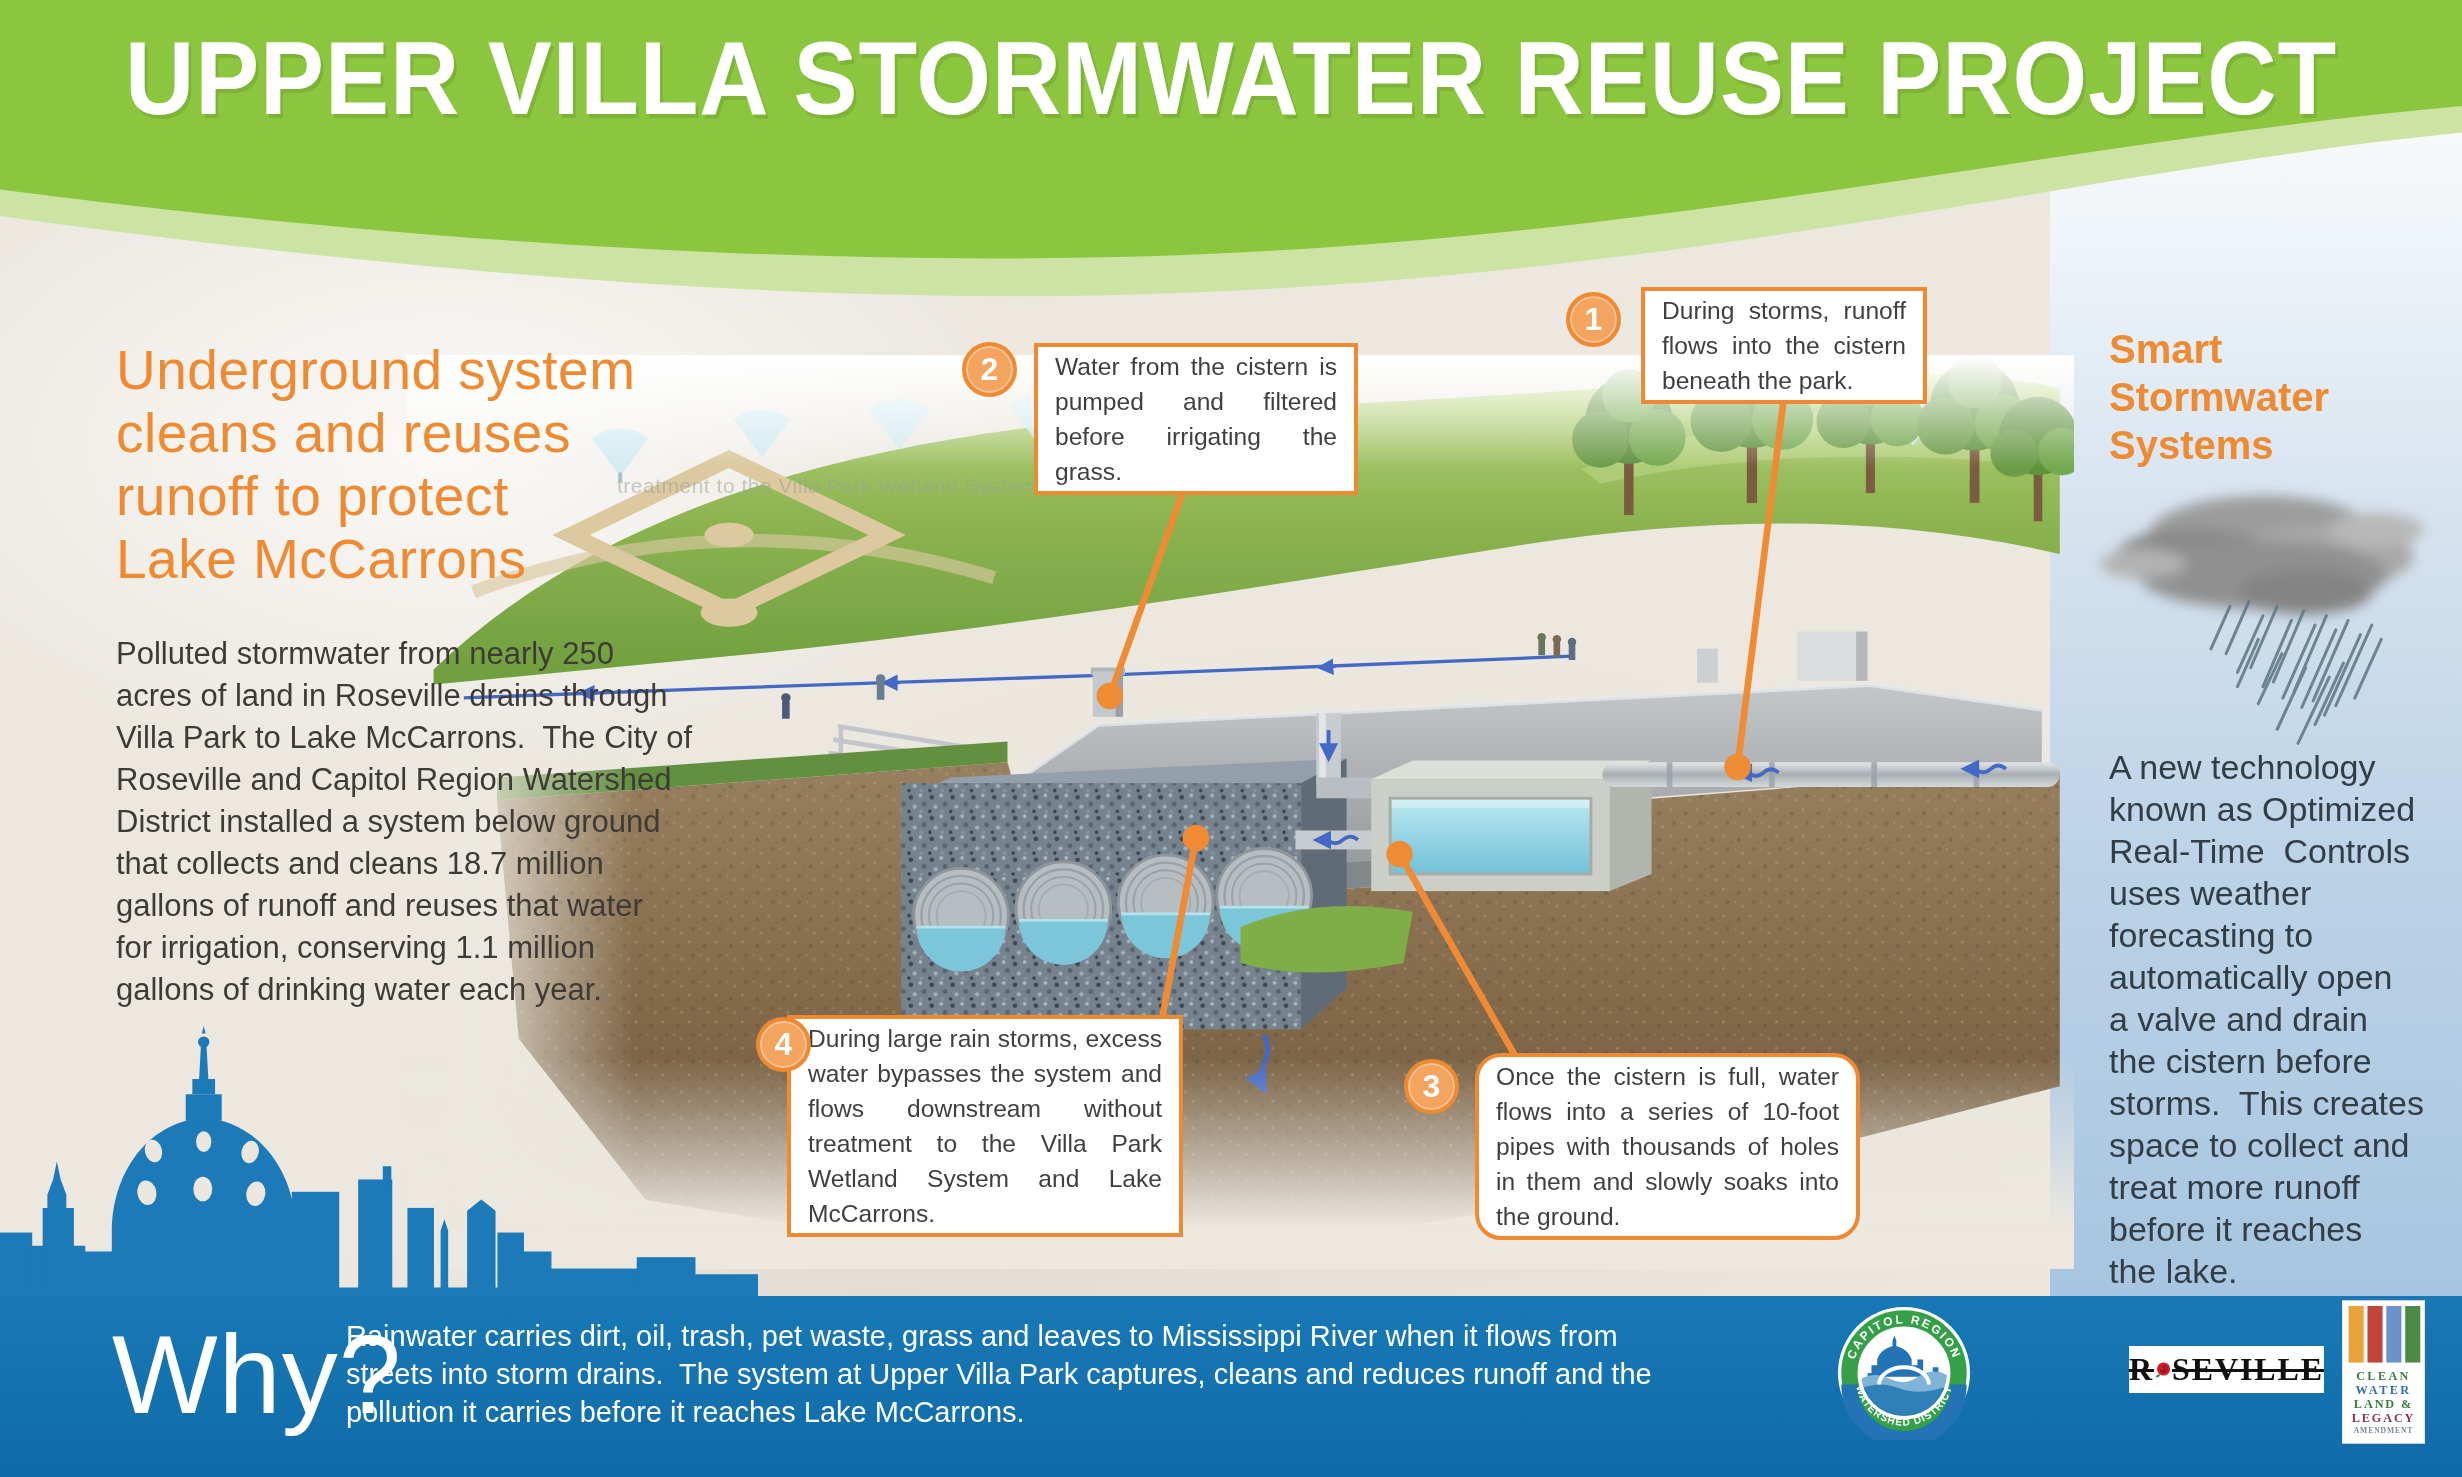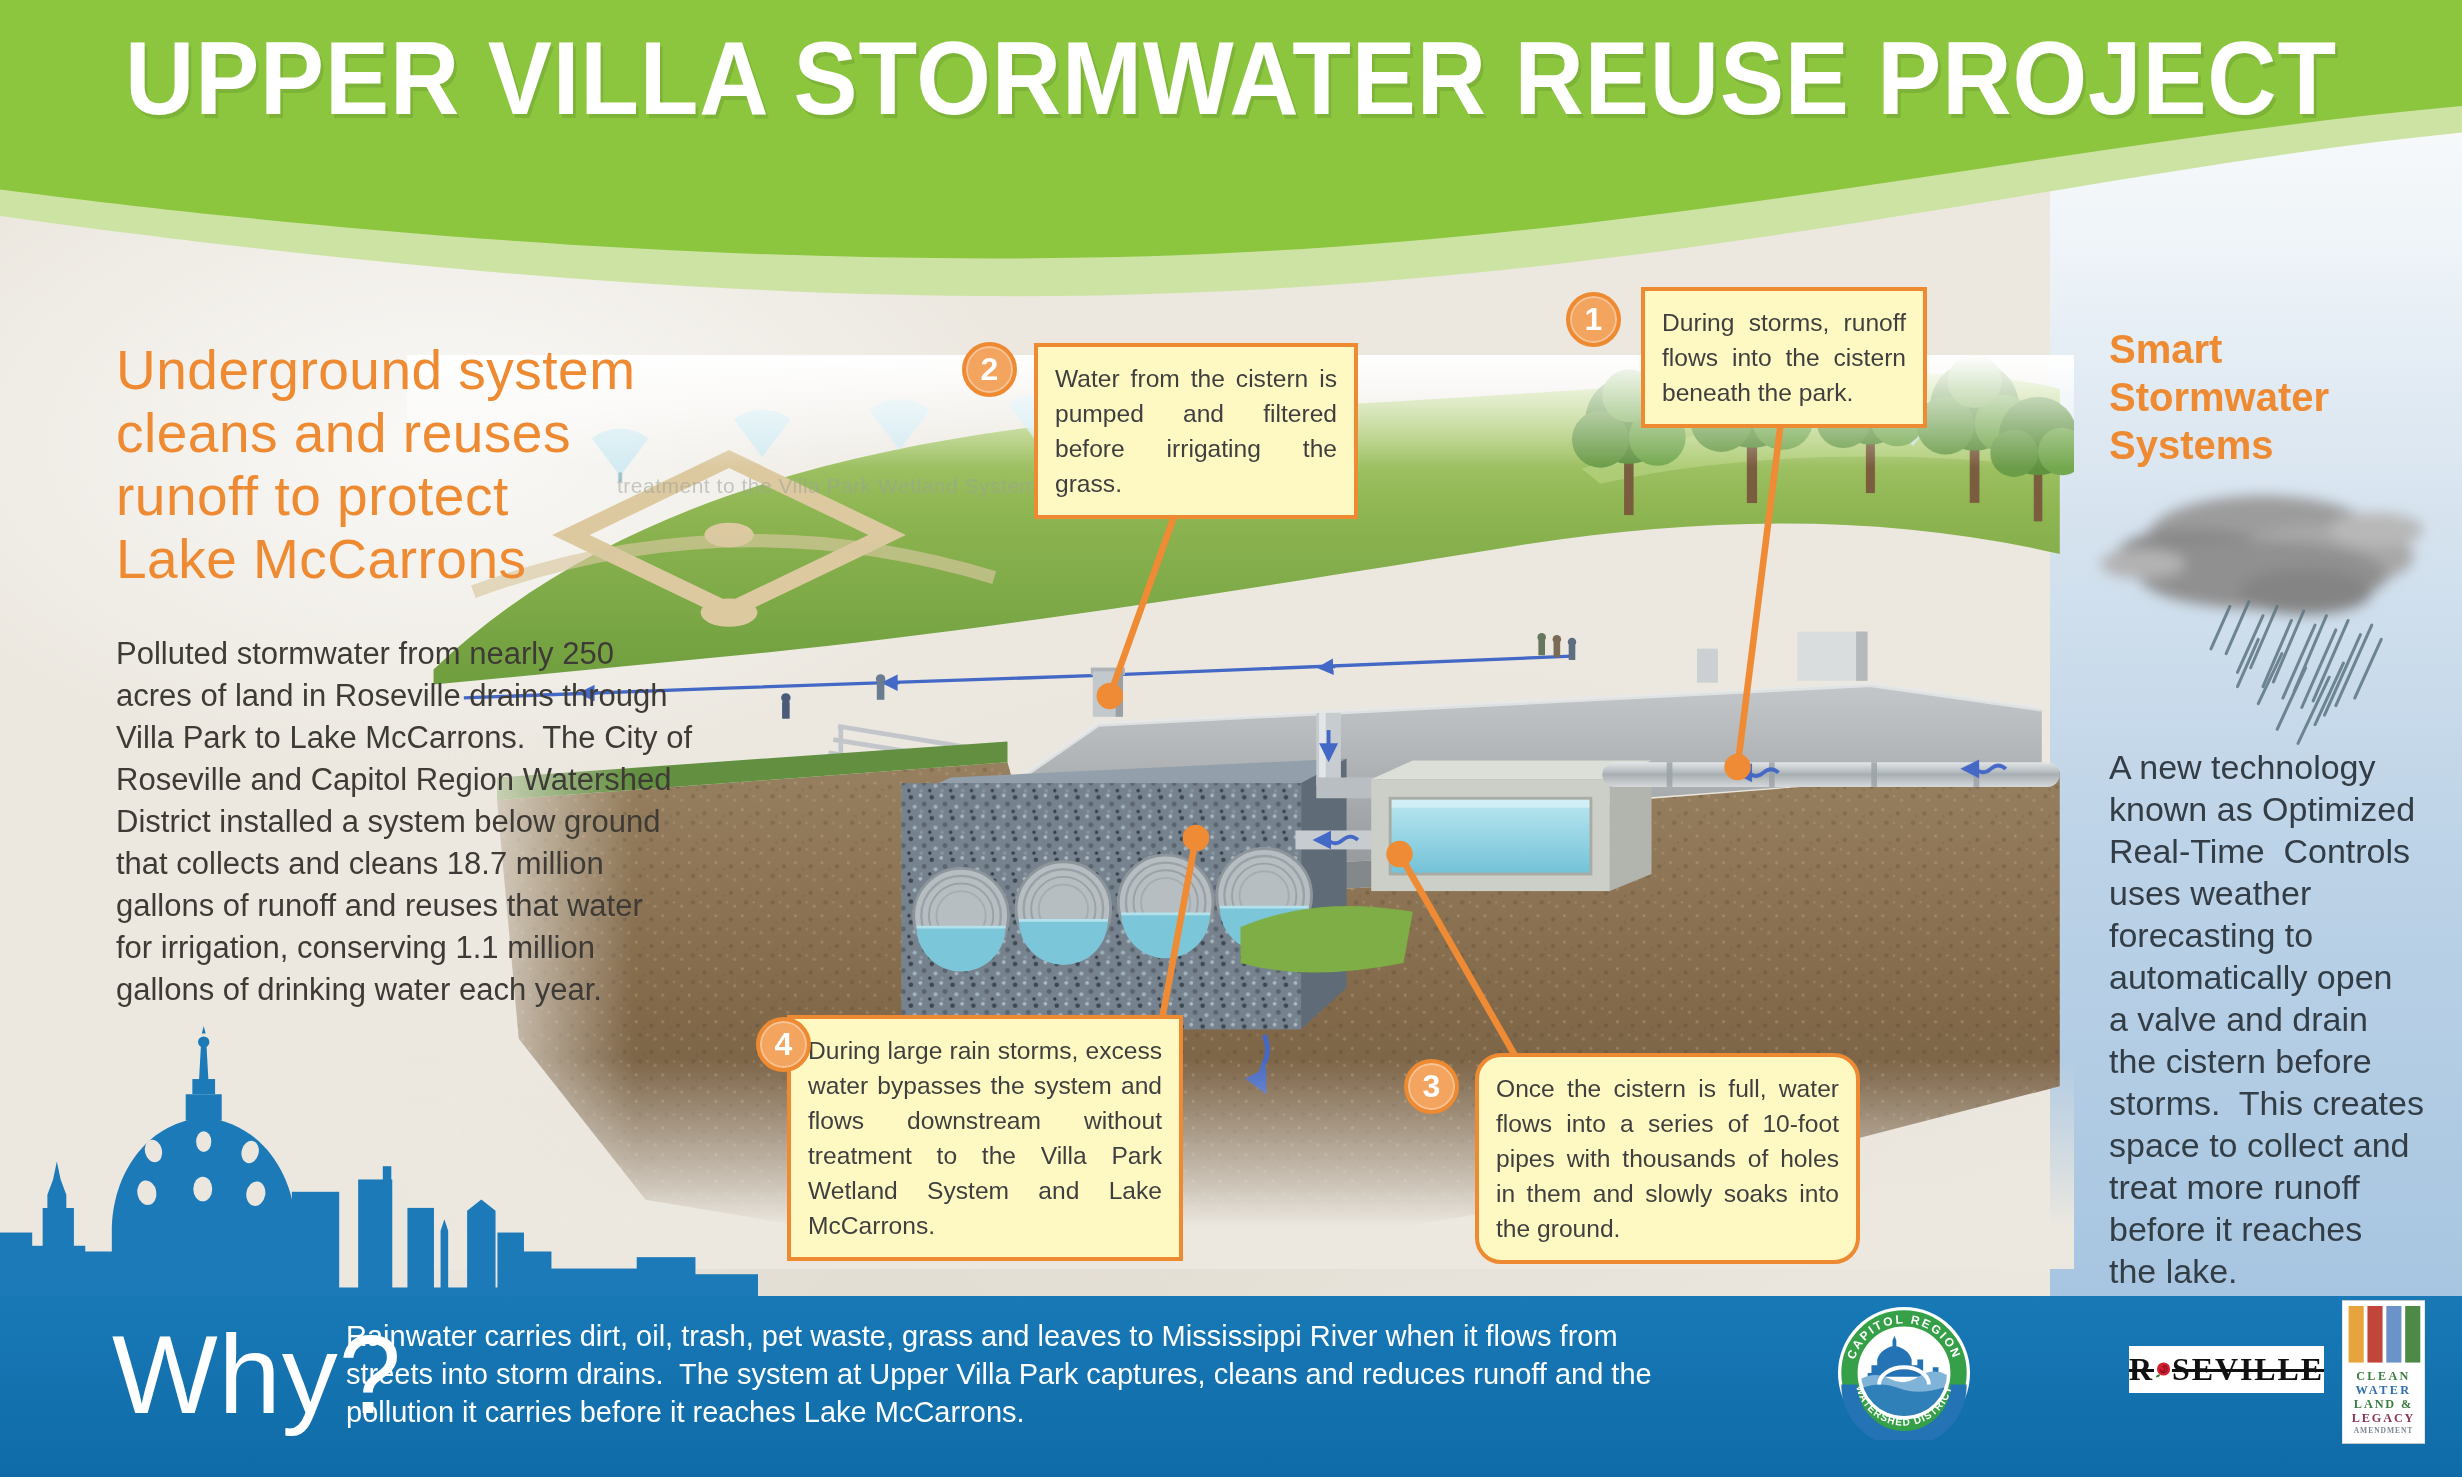--- a/index.html
+++ b/index.html
@@ -36,22 +36,22 @@
   #watermark{
     left:617px;top:474px;z-index:3;font-size:21px;color:rgba(156,162,150,.55);
     letter-spacing:0.5px;white-space:nowrap;
   }
   
   #illus{left:407px;top:355px;width:1667px;height:914px;z-index:2;}
   
   #connectors{left:0;top:0;width:2462px;height:1477px;z-index:4;pointer-events:none;}
   
   .callout{
-    position:absolute;z-index:6;background:#fef9c3;border:4.7px solid #ee8a31;
-    box-sizing:border-box;padding:14px 17px;
+    position:absolute;z-index:6;background:#ffffff;border:4.7px solid #ee8a31;
+    box-sizing:border-box;padding:2px 17px;
     color:#3f3f3f;font-size:24.6px;line-height:35px;text-align:justify;
   }
   .badge{
     position:absolute;z-index:7;width:55px;height:55px;border-radius:50%;
     background:#f3a45f;border:4.7px solid #ee8a31;box-sizing:border-box;
     color:#ffffff;font-size:32px;font-weight:bold;
     display:flex;align-items:center;justify-content:center;
     box-shadow:inset 0 0 0 1.9px rgba(255,255,255,.35);
   }
   #callout-box-1{left:1641px;top:287px;width:286px;}

